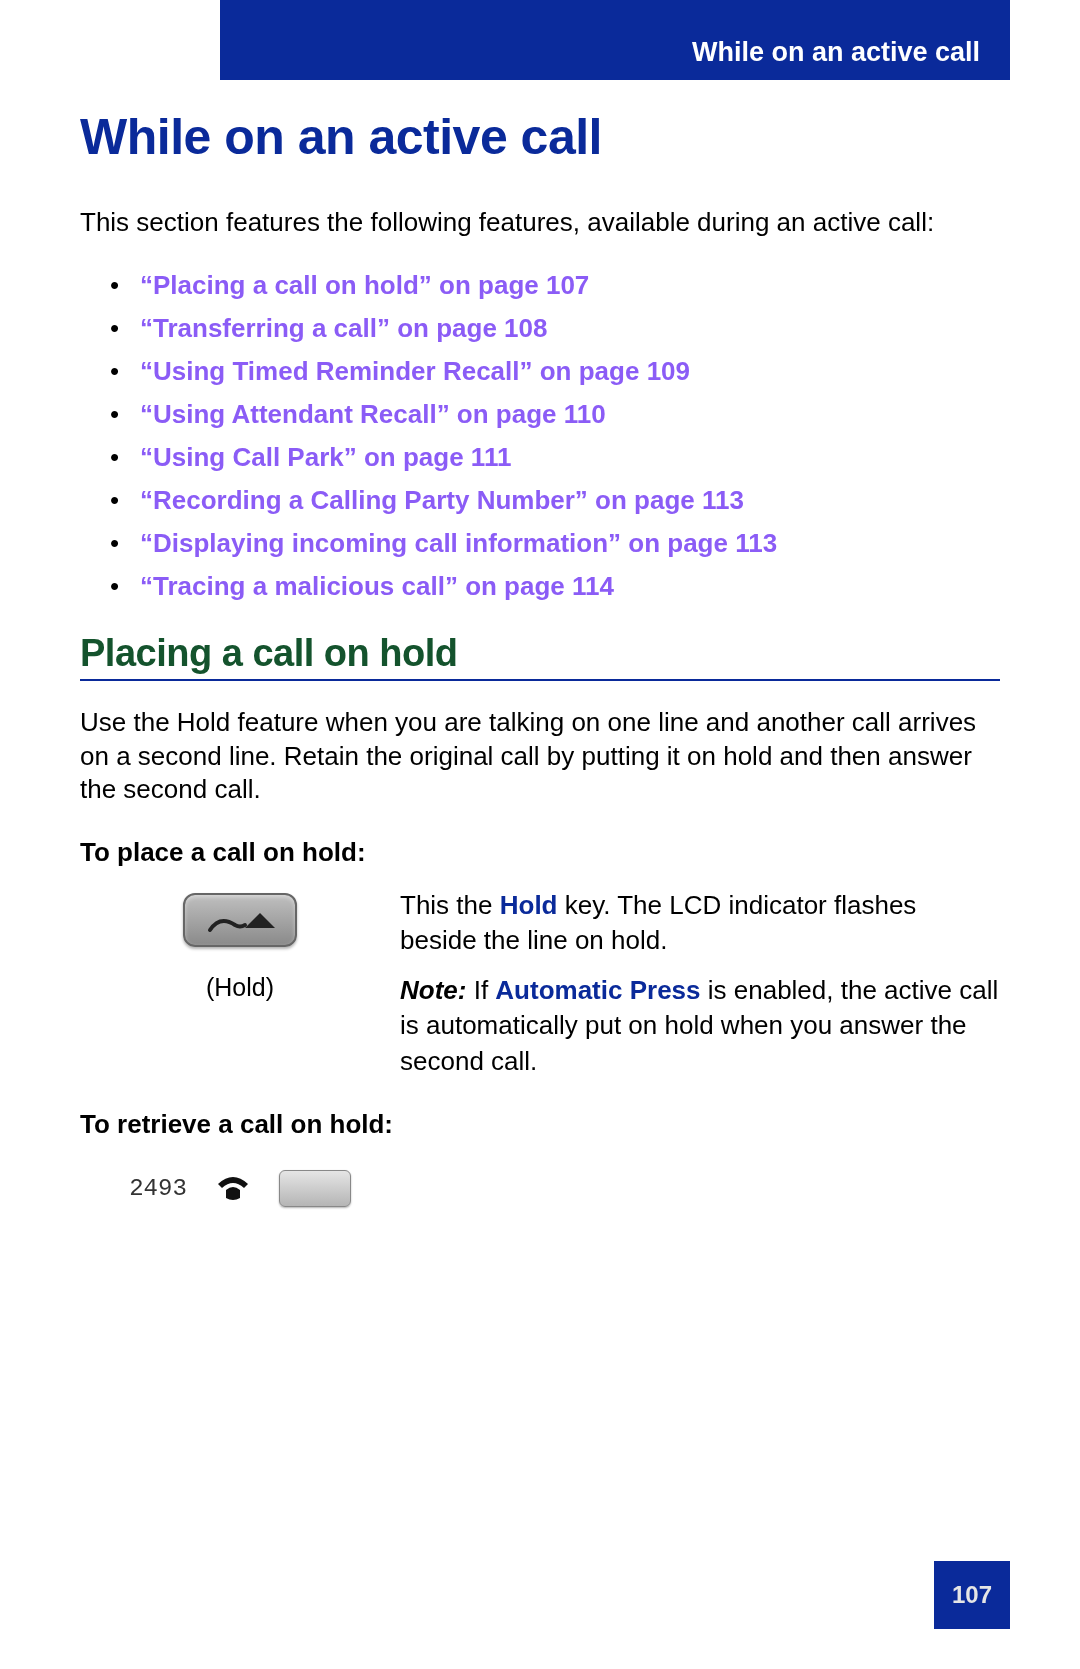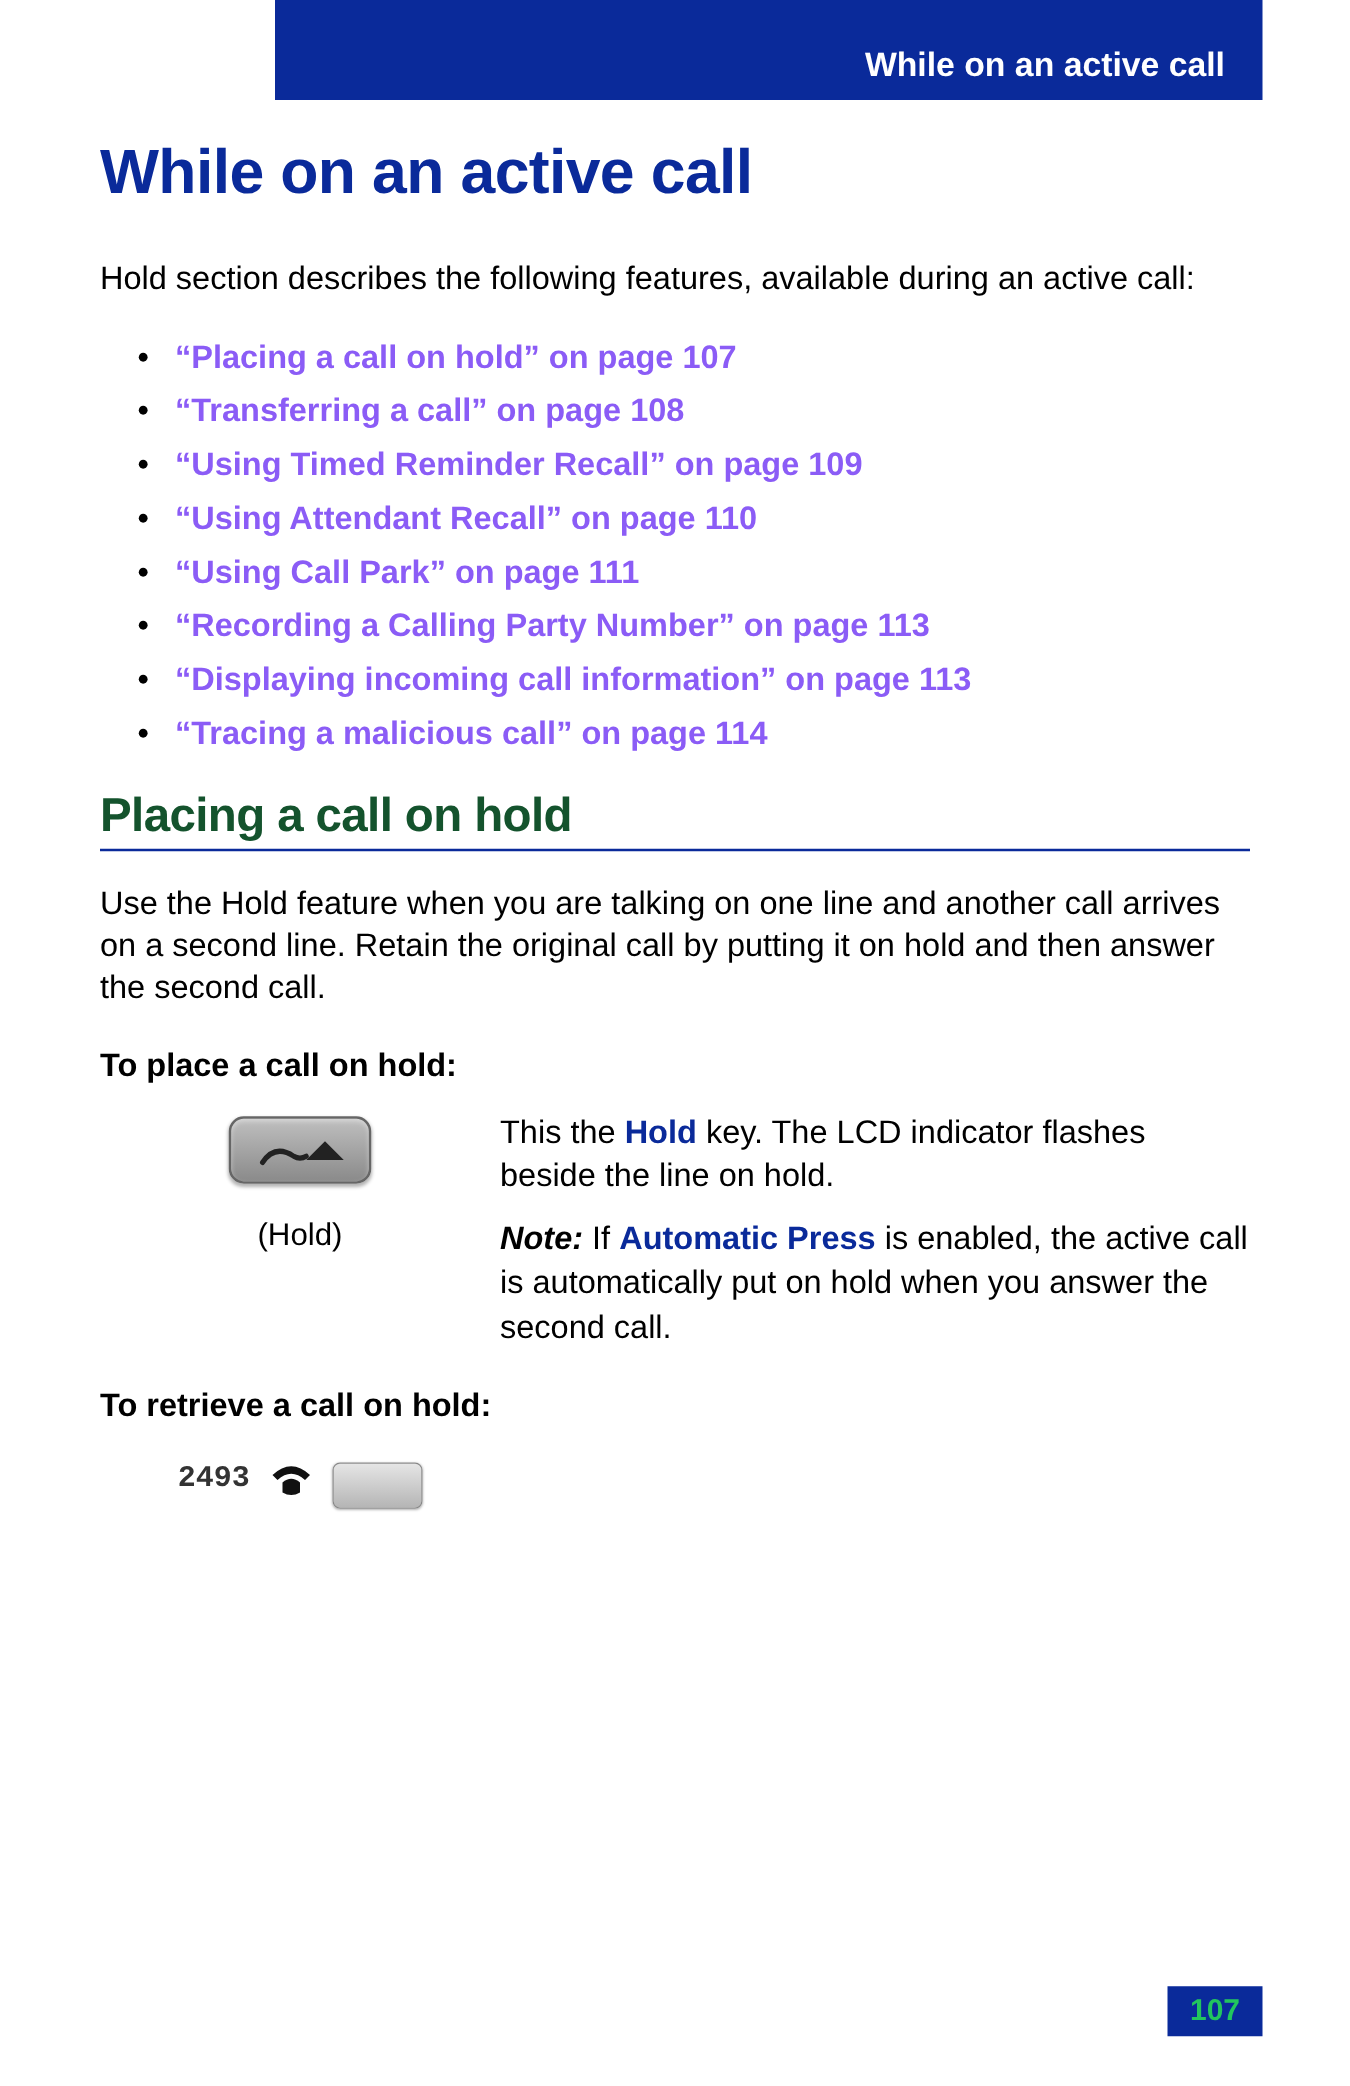--- a/index.html
+++ b/index.html
@@ -123,61 +123,61 @@
     position: relative;
     box-shadow: inset 0 2px 4px rgba(255,255,255,0.4), 0 2px 3px rgba(0,0,0,0.3);
   }
   .hold-caption {
     font-size: 25px;
     margin-top: 24px;
     color: #000;
   }
   .dn-row {
     display: flex;
+    align-items: center;
     justify-content: center;
-    gap: 16px;
+    gap: 29px;
     margin-top: 5px;
-    font-weight: bold;
   }
   .dn-number {
     font-family: "Courier New", monospace;
     font-size: 24px;
     color: #333;
   }
   .dn-button {
     width: 70px;
     height: 35px;
     border-radius: 6px;
     background: linear-gradient(to bottom, #e5e5e5, #b5b5b5);
     border: 1px solid #888;
     box-shadow: 0 1px 2px rgba(0,0,0,0.3);
   }
   .page-number {
     position: absolute;
     bottom: 40px;
     right: 70px;
     background: #0a2a9a;
-    color: #22c55e;
+    color: #e5e5e5;
     font-weight: bold;
     font-size: 24px;
-    padding: 6px 18px;
+    padding: 20px 18px;
   }
 </style>
 </head>
 <body>
 
 <div class="header-tab">
   <span>While on an active call</span>
 </div>
 
 <div class="content">
 
   <h1>While on an active call</h1>
 
-  <div class="intro">Hold section describes the following features, available during an active call:</div>
+  <div class="intro">This section features the following features, available during an active call:</div>
 
   <ul class="links">
     <li>“Placing a call on hold” on page 107</li>
     <li>“Transferring a call” on page 108</li>
     <li>“Using Timed Reminder Recall” on page 109</li>
     <li>“Using Attendant Recall” on page 110</li>
     <li>“Using Call Park” on page 111</li>
     <li>“Recording a Calling Party Number” on page 113</li>
     <li>“Displaying incoming call information” on page 113</li>
     <li>“Tracing a malicious call” on page 114</li>

